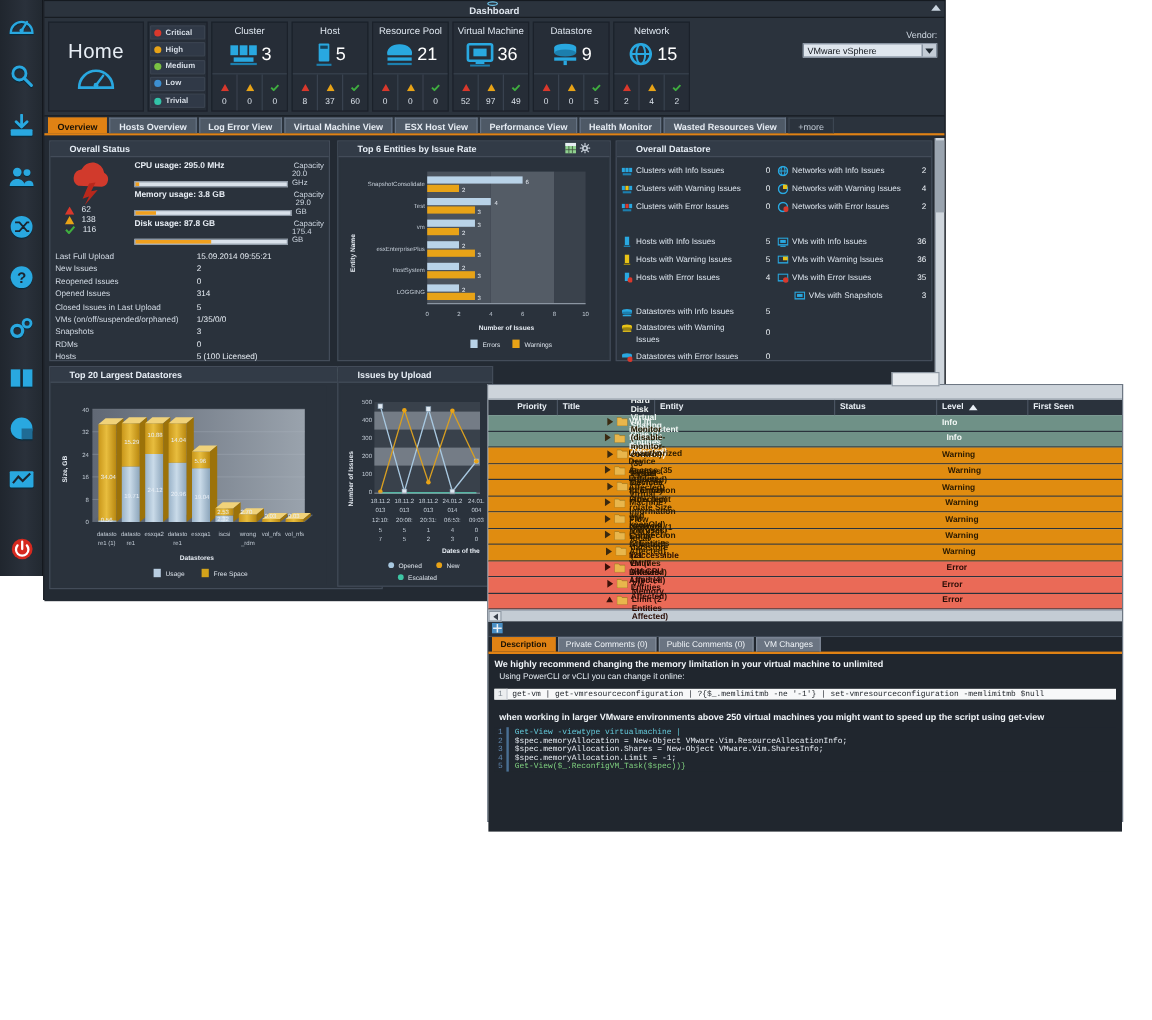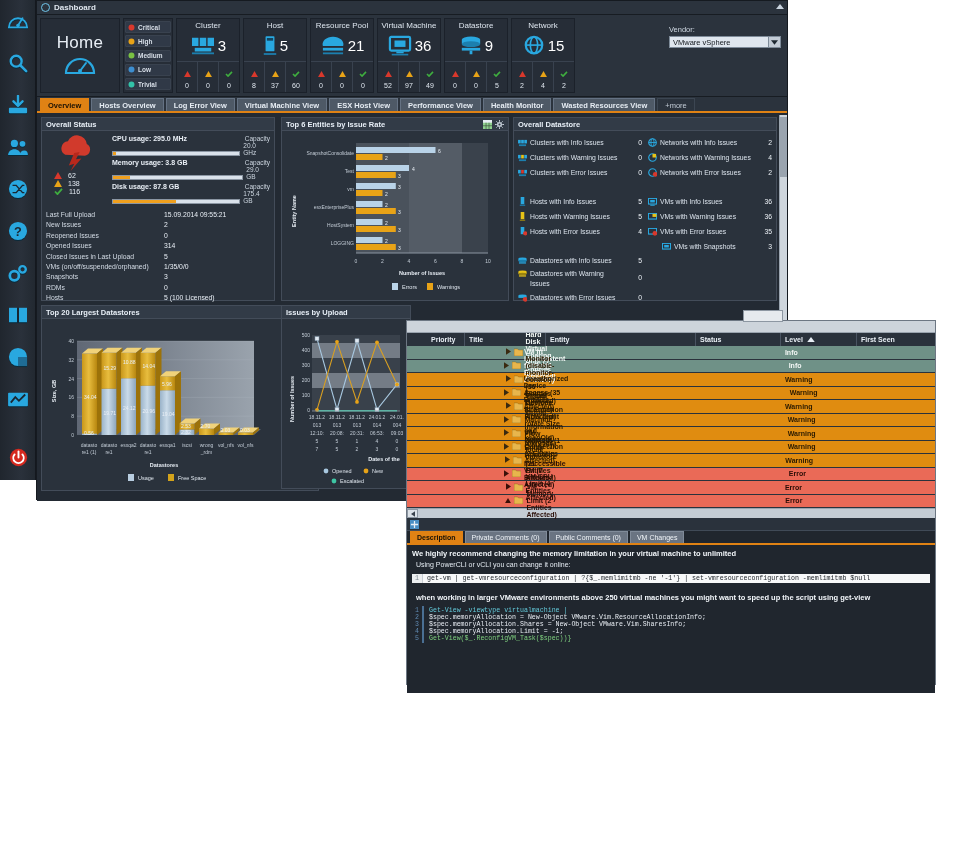--- a/index.html
+++ b/index.html
@@ -11,21 +11,21 @@
           background:linear-gradient(to right,#20262e,#2a313b 60%,#222931);
           border-right:1px solid #14181e; }
   .rail-ico { width:36px; height:42px; display:flex; align-items:center; justify-content:center; color:#29a8e0; }
   .rail-ico svg { display:block; filter:drop-shadow(0 1px 0 #0a2a3a); }
   .rail-power { position:absolute; left:0; bottom:8px; width:36px; height:30px; display:flex; align-items:center; justify-content:center; }
 
   
   .app { position:absolute; left:36px; top:0; width:752px; height:500px; background:#232a33;
          border:1px solid #151a20; }
   .titlebar { height:14px; background:#2b333d; border-bottom:1px solid #171c22;
-              display:flex; align-items:center; padding:0 4px; position:relative; }
+              display:flex; align-items:center; padding:0 4px; position:relative;flex-direction:column; }
   .titlebar .tb-ico { width:9px;height:9px;border-radius:50%; border:1px solid #6fc5ea; margin-right:4px; }
   .titlebar .tb-txt { color:#dfe6ee; font-size:8px; font-weight:bold; }
   .tb-up { position:absolute; right:3px; top:3px; width:0;height:0;
            border-left:4px solid transparent;border-right:4px solid transparent;border-bottom:5px solid #c9d4df; }
 
   
   .hdr { height:82px; background:#2b333d; padding:3px; display:flex; gap:3px; position:relative; border-bottom:1px solid #171c22;}
   .home-card { width:80px; background:#262d37; border:1px solid #1b2franck; border:1px solid #1b212a; display:flex;
                flex-direction:column; align-items:center; justify-content:center; }
   .home-card .ht { color:#e8eef5; font-size:17px; letter-spacing:.3px; }
@@ -36,40 +36,40 @@
   .sev-row span { color:#d7dee7; font-size:6.5px; font-weight:bold;}
   .kpi { width:64px; background:#262d37; border:1px solid #1b212a; display:flex; flex-direction:column; }
   .kpi-t { text-align:center; color:#dde5ee; font-size:8px; padding-top:2px; }
   .kpi-mid { flex:1; display:flex; align-items:center; justify-content:center; gap:2px; }
   .kpi-num { color:#fff; font-size:15px; }
   .kpi-foot { display:flex; border-top:1px solid #39424f; }
   .kpi-cell { flex:1; text-align:center; padding:1px 0 2px; border-right:1px solid #39424f; }
   .kpi-cell:last-child{border-right:none;}
   .kpi-cell .v { color:#dfe6ee; font-size:7px; display:block; line-height:9px;}
   .vendor { position:absolute; right:6px; top:10px; width:112px; }
-  .vendor label { color:#cfd8e2; font-size:7.5px; display:block; margin-bottom:2px;}
+  .vendor label { color:#cfd8e2; font-size:7.5px; display:block; margin-bottom:2px;text-align:right;}
   .vendor .sel { height:12px; background:#dfe6ee; border:1px solid #7e8b99; display:flex; align-items:center;
                  justify-content:space-between; padding:0 0 0 3px; }
   .vendor .sel span { color:#12171d; font-size:7.5px; }
   .vendor .arw { width:12px;height:10px;background:#c3ccd6;border-left:1px solid #7e8b99;display:flex;
                  align-items:center;justify-content:center;}
 
   
   .tabs { height:16px; background:#2b333d; display:flex; align-items:flex-end; gap:2px; padding:0 3px;
           border-bottom:2px solid #e08214; }
   .tab { height:13px; padding:0 7px; background:#4e5966; color:#e6ecf3; font-size:7.5px; font-weight:bold;
          display:flex; align-items:center; border:1px solid #657283; border-bottom:none; }
   .tab.active { background:#e08214; color:#1a1205; border-color:#e08214;}
   .tab.more { background:#2b333d; border-color:#3c4652; color:#c3ccd6; font-weight:normal;}
 
   
   .content { position:relative; height:388px; background:#232a33; padding:4px; }
   .panel { position:absolute; background:#2a323c; border:1px solid #434c59; }
   .p-head { height:13px; background:#323b47; border-bottom:1px solid #434c59; display:flex; align-items:center;
-            justify-content:space-between; padding:0 4px; }
+            justify-content:space-between; padding:0 16px; }
   .p-head .t { color:#e7eef6; font-size:7.5px; font-weight:bold; }
   .p-head .tools { display:flex; gap:3px; align-items:center;}
   .p-body { padding:4px; }
 
   
   .os-top { display:flex; gap:6px; }
   .os-left { width:60px; display:flex; flex-direction:column; align-items:center; }
   .sevline { display:flex; align-items:center; gap:6px; width:44px; margin-top:1px;}
   .sevline .n { color:#e2e9f1; font-size:7px; }
   .meter { margin-bottom:3px; }

